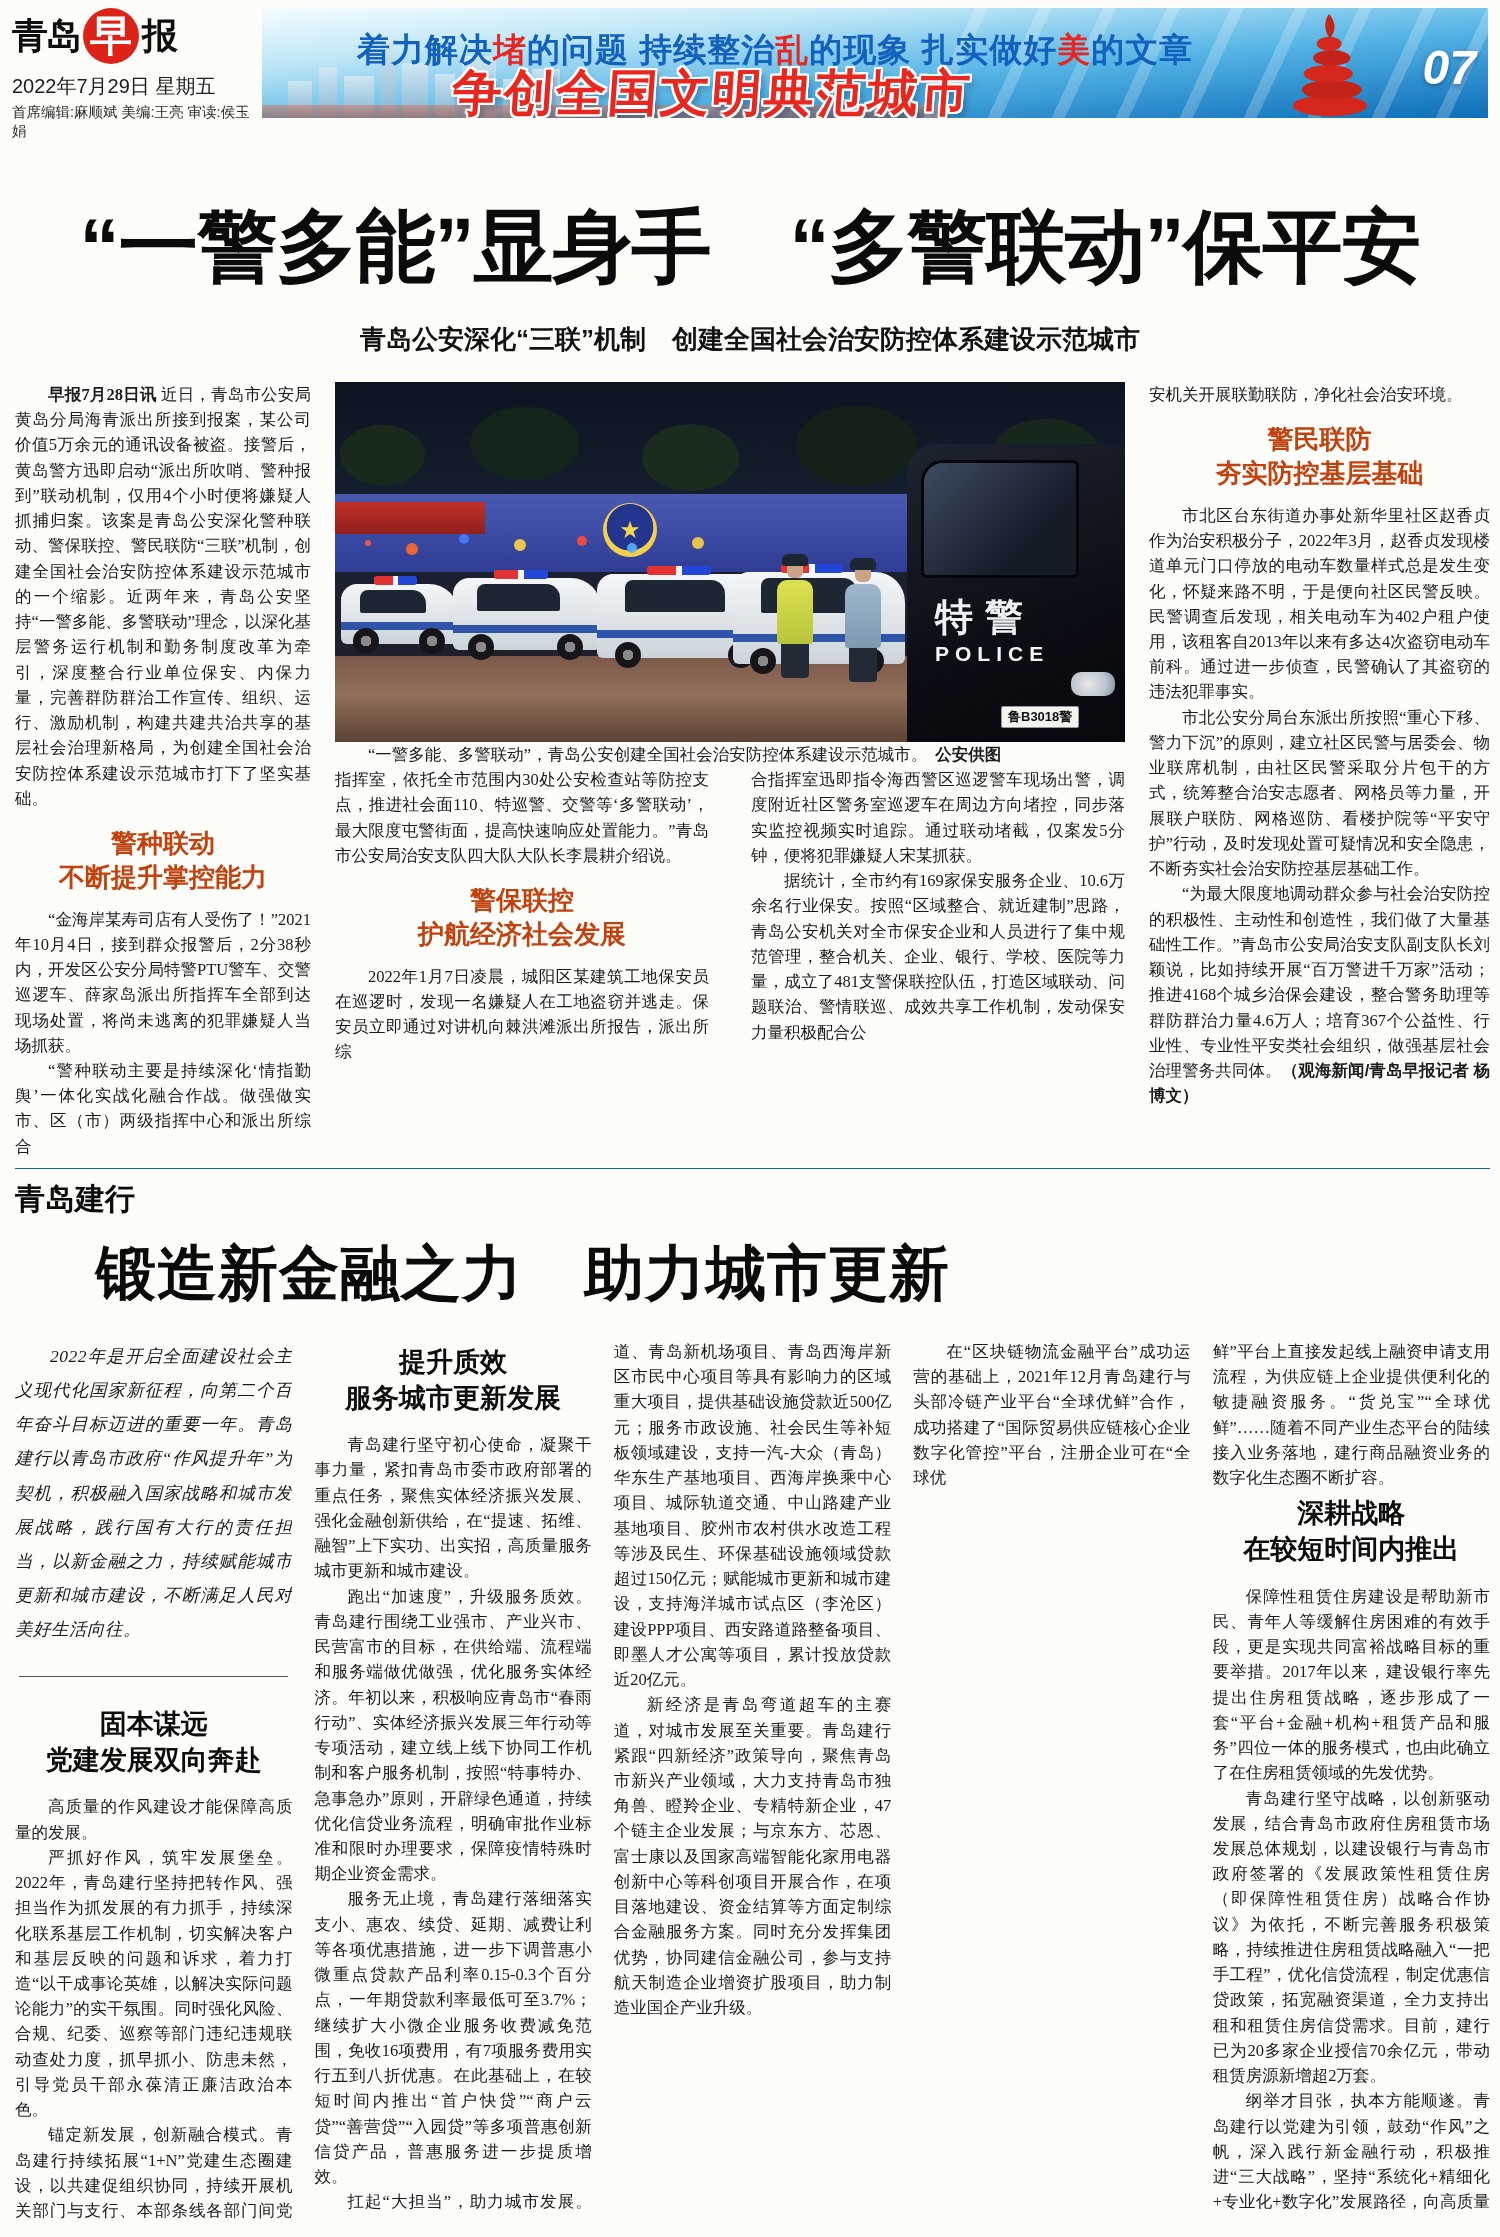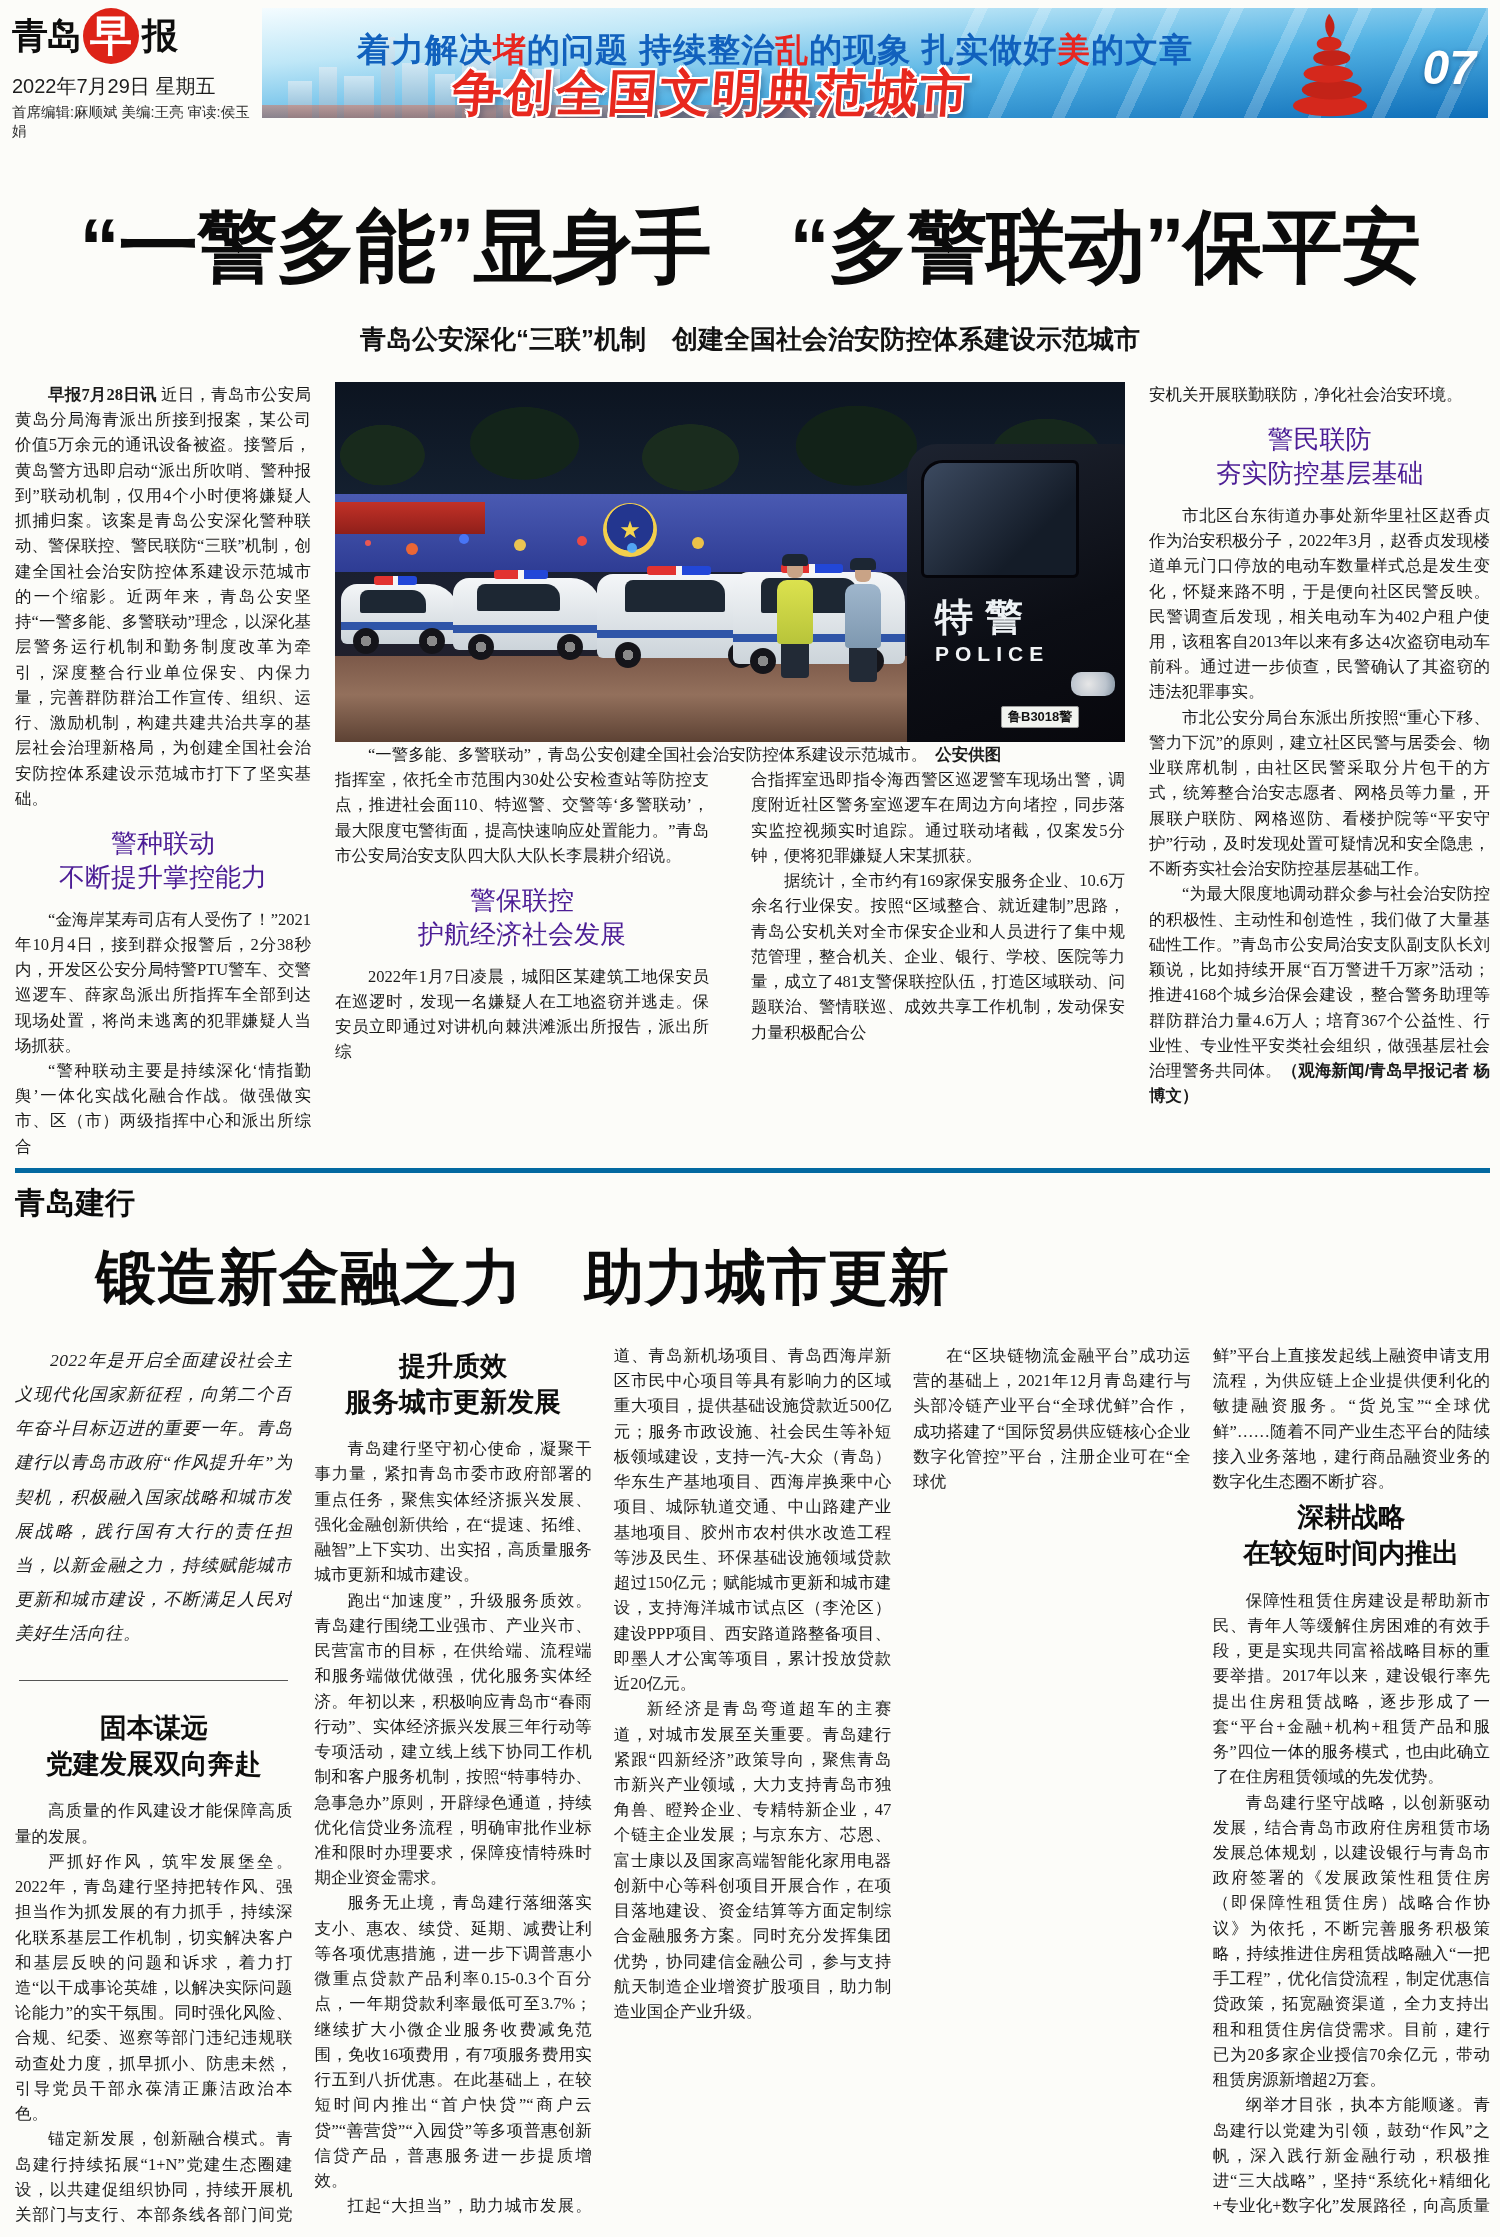--- a/index.html
+++ b/index.html
@@ -40,22 +40,22 @@
   .lead-headline{position:absolute;top:194px;left:0;width:100%;text-align:center;white-space:nowrap;color:#0b0b0b;
                  font-family:"Liberation Sans","DejaVu Sans",sans-serif;font-weight:900;font-size:80px;letter-spacing:-1px;}
   .lead-subheadline{position:absolute;top:322px;left:0;width:100%;text-align:center;color:#121212;
                  font-family:"Liberation Sans","DejaVu Sans",sans-serif;font-weight:700;font-size:26px;}
   .lead-grid{position:absolute;left:15px;top:382px;width:1475px;height:778px;display:flex;gap:24px;}
   .lead-col1{width:296px;overflow:hidden;}
   .lead-center{width:790px;display:flex;flex-direction:column;}
   .lead-col5{flex:1;overflow:hidden;}
   .art p{margin:0;text-indent:2em;font-size:16.5px;line-height:1.53;text-align:justify;}
   .lead-in{font-weight:700;}
-  .art-sub{font-family:"Liberation Sans","DejaVu Sans",sans-serif;font-weight:400;font-size:26px;line-height:1.3;
-           text-align:center;margin:16px 0 12px;color:#4c1d95;}
+  .art-sub{font-family:"Liberation Sans","DejaVu Sans",sans-serif;font-weight:700;font-size:26px;line-height:1.3;
+           text-align:center;margin:16px 0 12px;color:#c2410c;}
   .byline{font-family:"Liberation Sans","DejaVu Sans",sans-serif;font-weight:800;}
 
   
   .photo{position:relative;width:790px;height:360px;overflow:hidden;flex:0 0 auto;
          background:linear-gradient(#0f1520 0%,#1b2030 55%,#262028 100%);}
   .ph-trees{position:absolute;top:0;left:0;right:0;height:118px;background:
      radial-gradient(70px 50px at 6% 62%,#182a1c 0 60%,transparent 61%),
      radial-gradient(90px 60px at 24% 52%,#13241a 0 60%,transparent 61%),
      radial-gradient(80px 55px at 45% 64%,#1a2c1e 0 60%,transparent 61%),
      radial-gradient(100px 66px at 66% 54%,#122218 0 60%,transparent 61%),
@@ -96,21 +96,21 @@
   .van-plate{position:absolute;bottom:14px;left:94px;background:#f2f4f0;color:#111;border:1px solid #999;border-radius:2px;
              font-family:"Liberation Sans","DejaVu Sans",sans-serif;font-weight:800;font-size:13px;padding:1px 6px;}
   .van-light{position:absolute;bottom:46px;right:10px;width:44px;height:24px;border-radius:10px;opacity:.9;
              background:radial-gradient(circle at 40% 50%,#ffffff,#cfd8e2 60%,#8fa0b0);}
   .caption{margin:7px 0 9px;font-size:16px;text-align:center;text-indent:0;flex:0 0 auto;}
   .credit{font-family:"Liberation Sans","DejaVu Sans",sans-serif;font-weight:800;margin-left:8px;}
   .below{display:flex;gap:42px;flex:1;overflow:hidden;}
   .below>div{flex:1;overflow:hidden;}
 
   
-  .bank{position:absolute;left:15px;top:1168px;width:1475px;height:1058px;border-top:5px solid #0369a1;
+  .bank{position:absolute;left:15px;top:1168px;width:1475px;height:1058px;border-top:1px solid #0369a1;
         padding-top:10px;box-sizing:border-box;}
   .kicker{font-family:"Liberation Sans","DejaVu Sans",sans-serif;font-weight:900;font-size:30px;color:#0b0b0b;}
   .bank-headline{width:860px;margin:14px 0 24px 78px;text-align:center;white-space:nowrap;color:#0b0b0b;
                  font-family:"Liberation Sans","DejaVu Sans",sans-serif;font-weight:900;font-size:60px;letter-spacing:1px;}
   .bank-cols{display:flex;gap:22px;height:880px;overflow:hidden;}
   .bank-cols>div{flex:1;overflow:hidden;}
   .bank-sub{font-family:"Liberation Sans","DejaVu Sans",sans-serif;font-weight:800;font-size:27px;line-height:1.32;
             text-align:center;margin:6px 0 16px;color:#0d0d0d;}
   .intro p{font-size:17.5px;line-height:1.95;font-style:italic;letter-spacing:.5px;}
   .rule{border:none;border-top:1.5px solid #555;margin:30px 4px 30px;}

